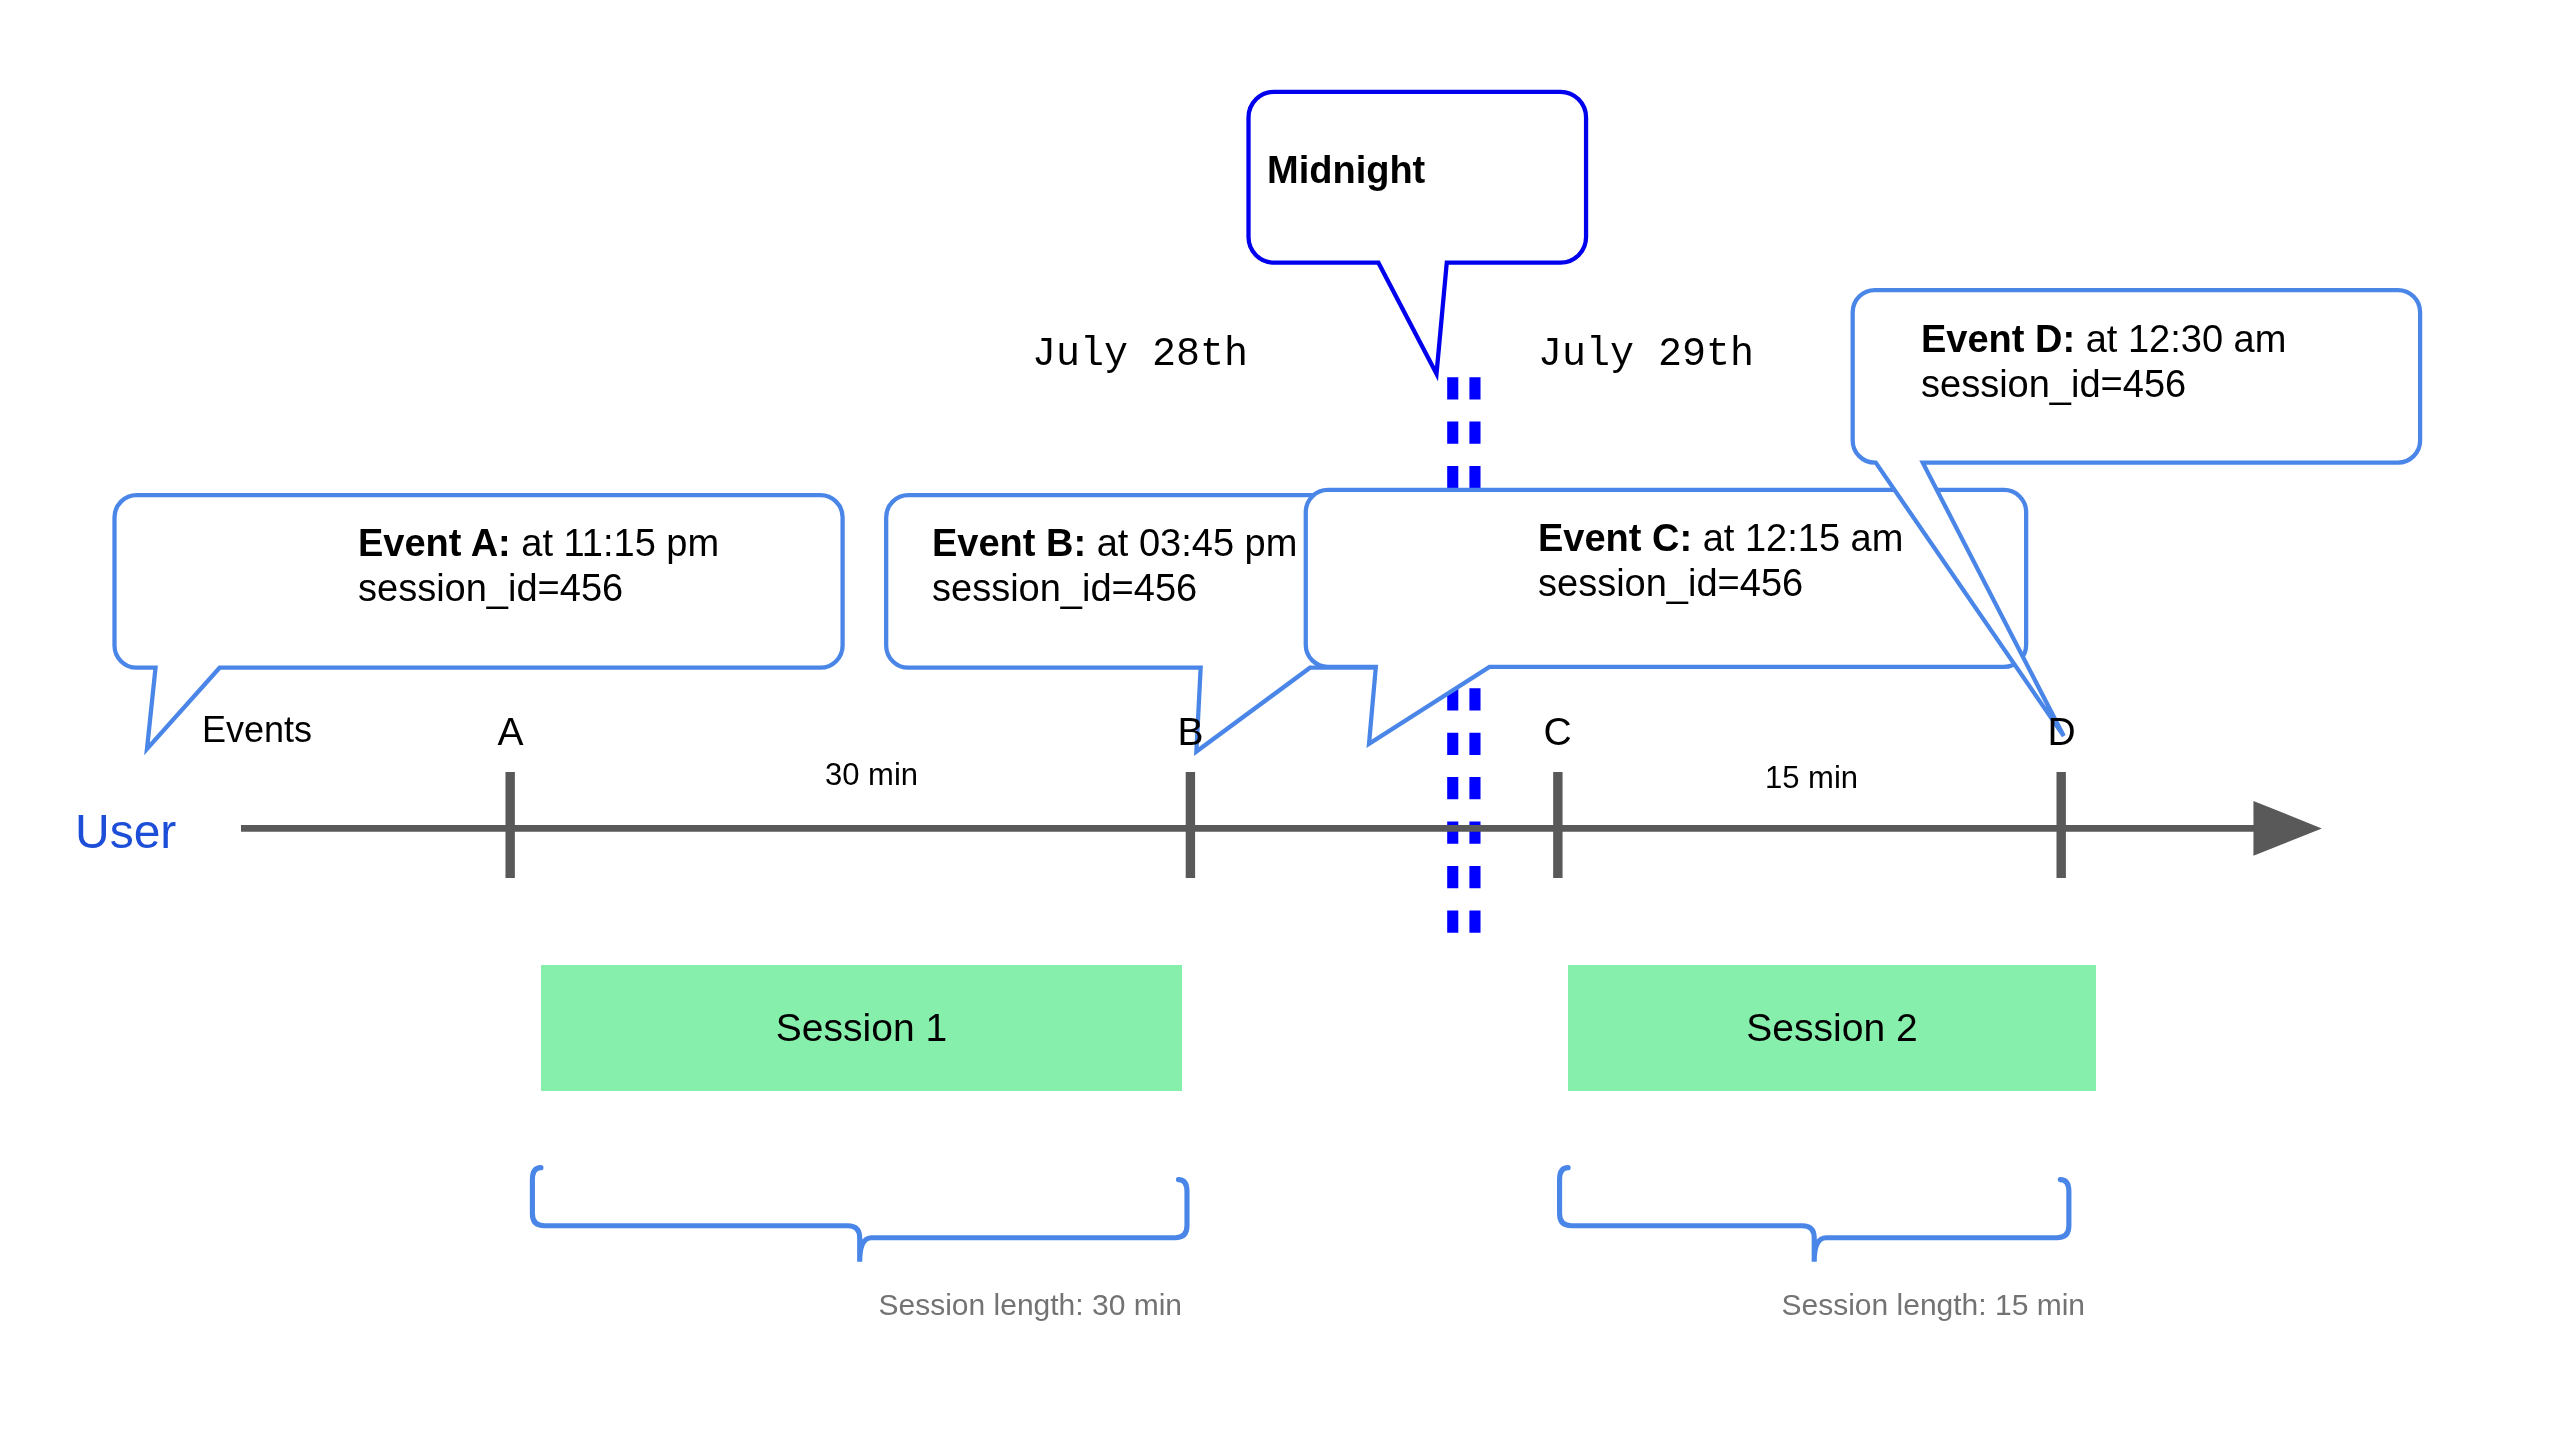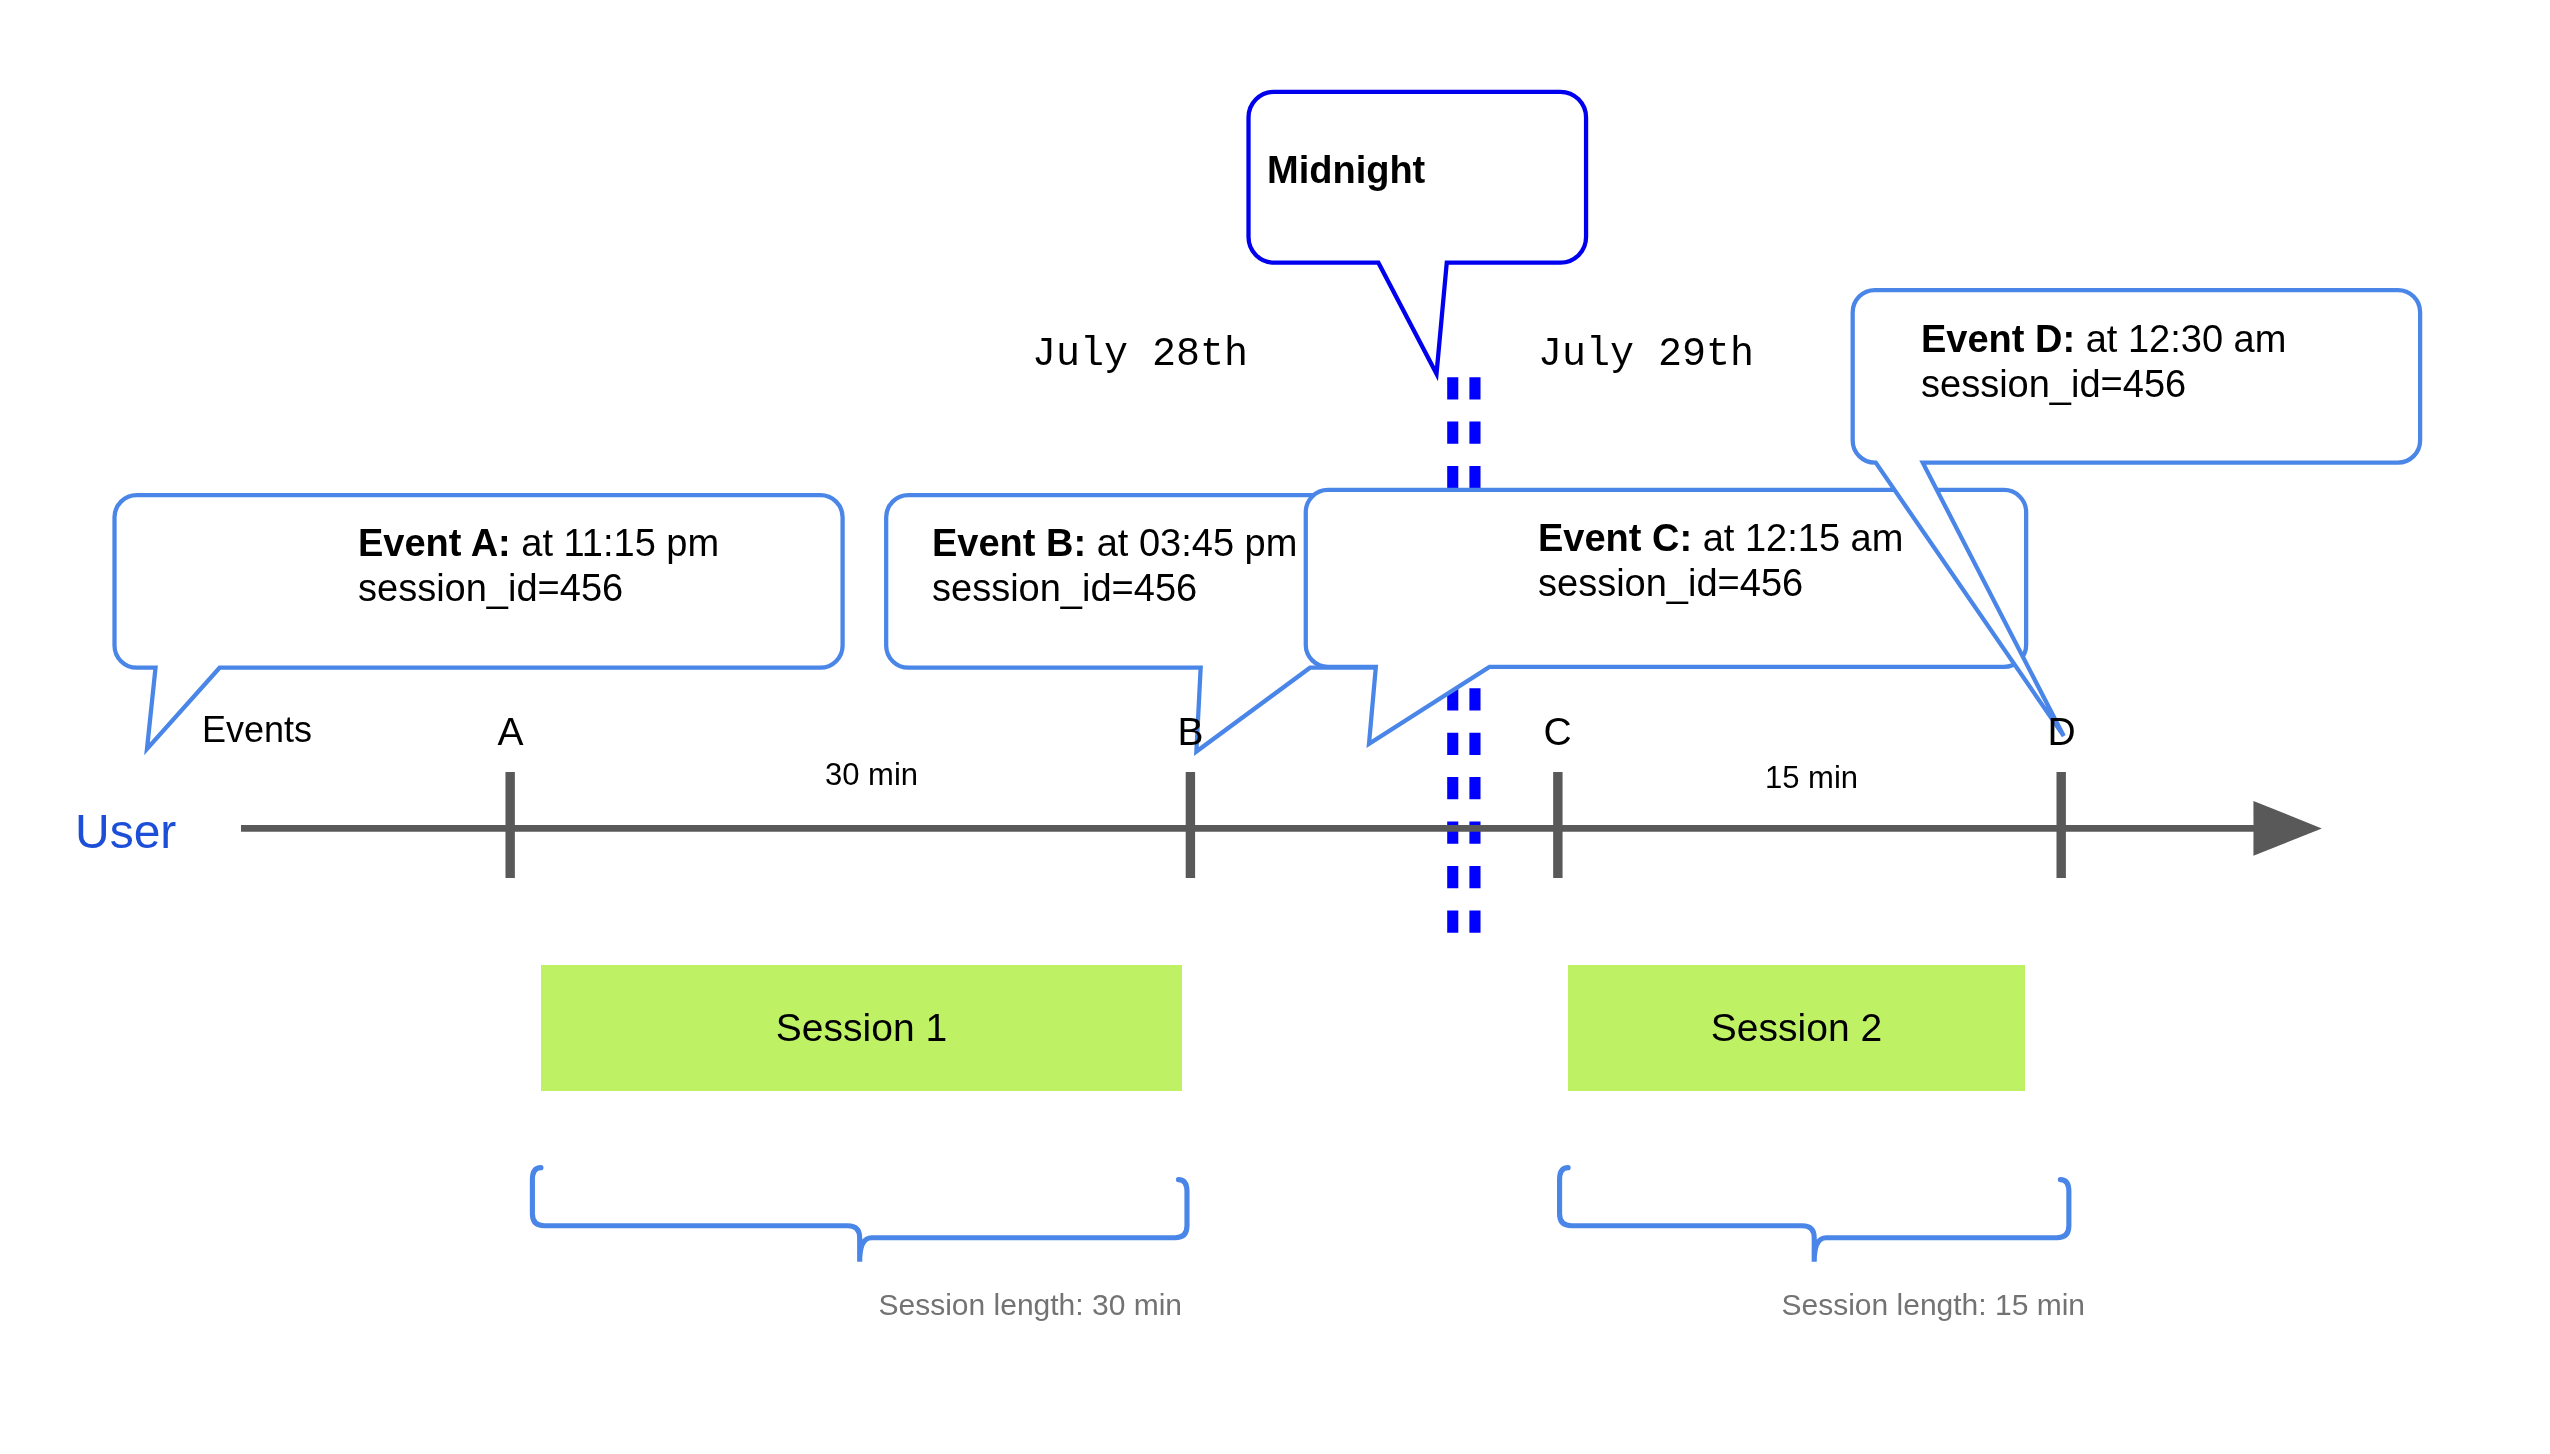--- a/index.html
+++ b/index.html
@@ -75,21 +75,21 @@
   }
   .duration-label {
     font-size: 31px;
     color: #000000;
     text-align: center;
   }
 
   
   .session-box {
     position: absolute;
-    background: #bef264;
+    background: #86efac;
     display: flex;
     align-items: center;
     justify-content: center;
   }
   .session-box span {
     font-size: 39px;
     color: #000000;
   }
 
   
@@ -272,21 +272,21 @@
   <div class="txt marker-label" style="left:1165px; top:691px; width:51px;">B</div>
   <div class="txt marker-label" style="left:1532px; top:691px; width:51px;">C</div>
   <div class="txt marker-label" style="left:2036px; top:691px; width:51px;">D</div>
 
   <div class="txt duration-label" style="left:786px; top:739px; width:171px;">30 min</div>
   <div class="txt duration-label" style="left:1726px; top:742px; width:171px;">15 min</div>
 
   <div class="session-box" style="left:541px; top:947px; width:641px; height:126px;">
     <span>Session 1</span>
   </div>
-  <div class="session-box" style="left:1568px; top:947px; width:457px; height:126px;">
+  <div class="session-box" style="left:1568px; top:947px; width:528px; height:126px;">
     <span>Session 2</span>
   </div>
 
   <div class="txt session-length" style="left:541px; top:1269px; width:641px;">Session length: 30 min</div>
   <div class="txt session-length" style="left:1568px; top:1269px; width:517px;">Session length: 15 min</div>
 
 </div>
 
 
 </body></html>

